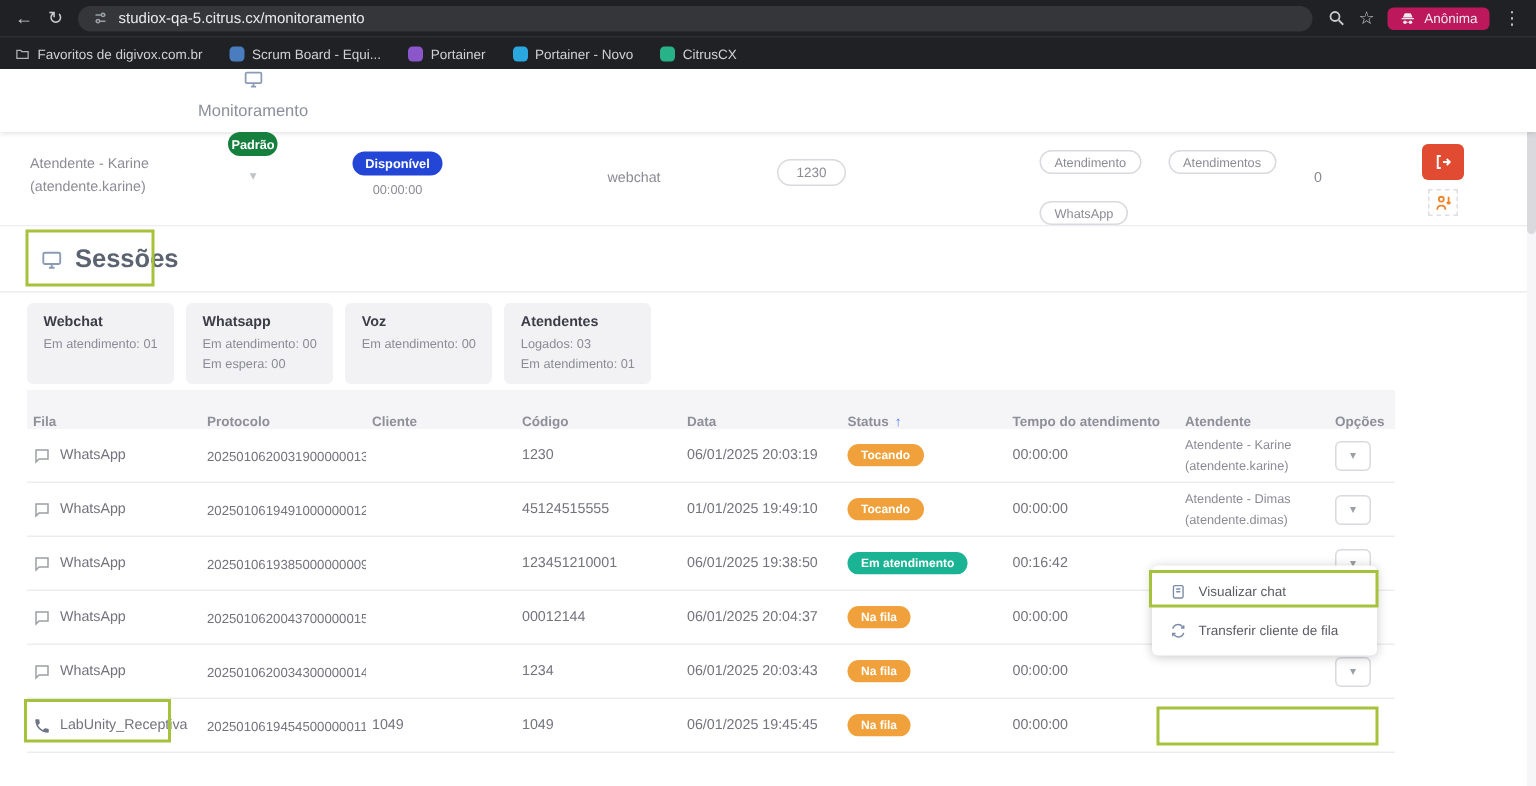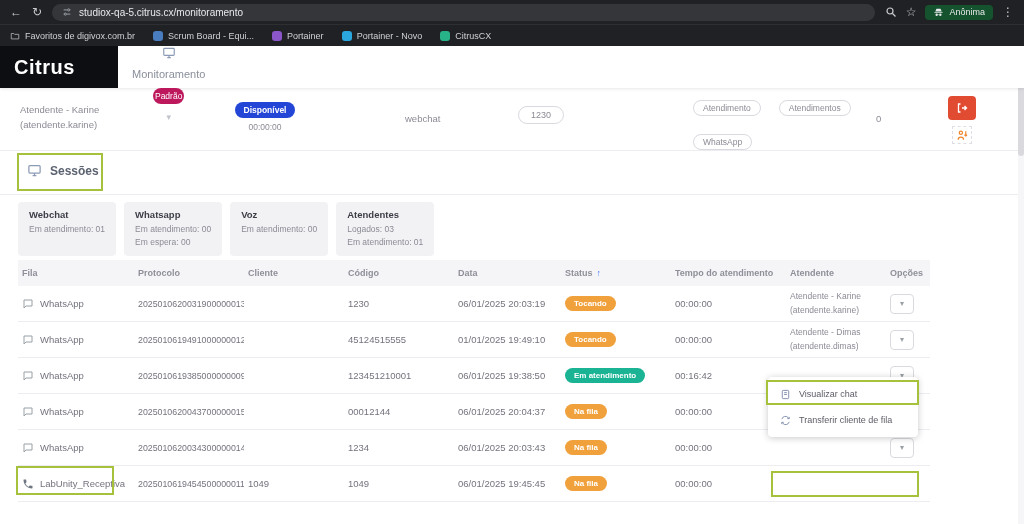--- a/index.html
+++ b/index.html
@@ -7,35 +7,35 @@
   .screen{position:relative;width:1024px;height:524px;background:#fff;overflow:hidden;}
 
   
   .chrome-top{position:absolute;left:0;top:0;width:100%;height:24px;background:#202124;display:flex;align-items:center;gap:10px;padding:0 10px;z-index:5;}
   .nav-ic{color:#c7cacf;font-size:12px;line-height:1;cursor:pointer;}
   .addr{flex:1;height:17px;background:#35363a;border-radius:9px;display:flex;align-items:center;gap:7px;padding:0 10px;}
   .addr svg{width:10px;height:10px;display:block;}
   .url{color:#e8eaed;font-size:10px;white-space:nowrap;}
   .chrome-right{display:flex;align-items:center;gap:9px;}
   .chrome-right svg{display:block;}
-  .incog{display:flex;align-items:center;gap:5px;background:#14532d;border-radius:4px;padding:2px 8px;color:#e8eaed;font-size:9px;cursor:pointer;}
+  .incog{display:flex;align-items:center;gap:5px;background:#be185d;border-radius:4px;padding:2px 8px;color:#e8eaed;font-size:9px;cursor:pointer;}
 
   .bookmarks-bar{position:absolute;left:0;top:24px;width:100%;height:22px;background:#202124;border-top:1px solid #2e2f33;display:flex;align-items:center;gap:18px;padding:0 10px;z-index:5;}
   .bookmark{display:flex;align-items:center;gap:5px;color:#cfd1d5;font-size:9px;cursor:pointer;white-space:nowrap;}
   .favicon{width:10px;height:10px;display:inline-flex;align-items:center;justify-content:center;}
   .favicon.dot{border-radius:3px;}
   .favicon svg{width:10px;height:10px;display:block;}
 
   
   .app-header{position:absolute;left:0;top:46px;width:100%;height:42px;background:#fff;box-shadow:0 1px 3px rgba(0,0,0,.10);z-index:4;}
   .logo-box{position:absolute;left:0;top:0;width:118px;height:42px;background:#0d0e12;color:#fff;font-size:20px;font-weight:bold;display:flex;align-items:center;padding-left:14px;letter-spacing:.5px;cursor:pointer;}
   .nav-item{position:absolute;left:132px;top:0;height:42px;display:flex;align-items:center;gap:8px;cursor:pointer;flex-direction:column;}
   .nav-item svg{width:14px;height:14px;display:block;}
   .nav-title{color:#8a8f9b;font-size:11px;}
-  .nav-badge{background:#be185d;color:#fff;font-size:8.5px;font-weight:normal;border-radius:9px;padding:3px 2px;}
+  .nav-badge{background:#15803d;color:#fff;font-size:8.5px;font-weight:bold;border-radius:9px;padding:3px 2px;}
   .nav-chev{color:#c0c3ca;font-size:9px;}
 
   
   .agent-bar{position:absolute;left:0;top:88px;width:100%;height:63px;background:#fff;border-bottom:1px solid #ececf1;}
   .ag-ident{position:absolute;left:20px;top:15px;font-size:9.5px;color:#8b8b95;line-height:1.55;}
   .ag-status{position:absolute;left:230px;top:11px;width:70px;text-align:center;}
   .pill-disp{background:#2446d6;color:#fff;font-size:8.5px;font-weight:bold;border-radius:9px;padding:3px 9px;display:inline-block;}
   .ag-timer{color:#8b8b95;font-size:8.5px;margin-top:4px;}
   .ag-channel{position:absolute;left:405px;top:25px;font-size:9.5px;color:#8b8b95;}
   .ag-ramal{position:absolute;left:518px;top:18px;border:1px solid #d9d9df;border-radius:10px;padding:3px 12px;font-size:9px;color:#8b8b95;}
@@ -43,29 +43,29 @@
   .tag-pill{border:1px solid #d9d9df;border-radius:9px;padding:2px 9px;font-size:8.5px;color:#8b8b95;}
   .ag-count{position:absolute;left:876px;top:25px;font-size:9.5px;color:#8b8b95;}
   .ag-logout{position:absolute;left:948px;top:8px;width:28px;height:24px;background:#e14b32;border:none;border-radius:4px;display:flex;align-items:center;justify-content:center;cursor:pointer;}
   .ag-transfer{position:absolute;left:952px;top:38px;width:20px;height:18px;border:1px dashed #dedee4;display:flex;align-items:center;justify-content:center;cursor:pointer;}
   .ag-transfer svg,.ag-logout svg{display:block;}
 
   
   .sessions-head{position:absolute;left:0;top:151px;width:100%;height:44px;border-bottom:1px solid #ececf1;background:#fff;}
   .sessions-btn{position:absolute;left:27px;top:12px;display:flex;align-items:center;gap:8px;cursor:pointer;}
   .sessions-btn svg{width:15px;height:15px;display:block;}
-  .sess-label{font-size:12px;font-weight:bold;color:#5b6270;}
+  .sess-label{font-size:17px;font-weight:bold;color:#5b6270;}
   .stats-row{position:absolute;left:18px;top:202px;display:flex;gap:8px;}
   .stat-card{background:#f2f2f5;border-radius:4px;padding:7px 11px;min-height:47px;}
   .stat-title{font-size:9.5px;font-weight:bold;color:#3d3d47;margin-bottom:3px;}
   .stat-line{font-size:8.5px;color:#8b8b95;line-height:1.55;}
 
   
   .table{position:absolute;left:18px;top:260px;width:912px;}
-  .thead{display:flex;background:#f5f5f8;height:26px;align-items:center;font-weight:bold;color:#8f8f99;font-size:9px;}
+  .thead{display:flex;background:#f5f5f8;height:26px;align-items:flex-end;font-weight:bold;color:#8f8f99;font-size:9px;}
   .th,.td{padding-left:4px;overflow:hidden;white-space:nowrap;}
   .c0{width:116px}.c1{width:110px}.c2{width:100px}.c3{width:110px}.c4{width:107px}.c5{width:110px}.c6{width:115px}.c7{width:100px}.c8{width:44px}
   .tr{display:flex;height:36px;align-items:center;border-bottom:1px solid #ededf1;background:#fff;font-size:9.5px;color:#73737e;}
   .td.c1{font-size:8.8px;}
   .sort-arrow{color:#4d7cfe;margin-left:4px;font-size:9px;cursor:pointer;}
   .queue-cell{display:flex;align-items:center;gap:6px;}
   .q-icon svg{width:12px;height:12px;display:block;}
   .status-pill{color:#fff;font-size:8px;font-weight:bold;border-radius:8px;padding:3px 9px;display:inline-block;}
   .agent-cell{font-size:8.5px;line-height:1.55;color:#8b8b95;}
   .opt-btn{width:24px;height:20px;border:1px solid #d9d9df;border-radius:4px;background:#fff;color:#9aa0a6;font-size:8px;display:flex;align-items:center;justify-content:center;cursor:pointer;}
@@ -144,21 +144,20 @@
         <span class="favicon dot" style="background: rgb(43, 167, 224);"></span>
         <span class="bm-label">Portainer - Novo</span>
       </div>
       <div class="bookmark">
         <span class="favicon dot" style="background: rgb(39, 179, 135);"></span>
         <span class="bm-label">CitrusCX</span>
       </div>
     </div>
 
   <div class="app-header">
-    <div class="logo-box">Citrus</div>
     <div class="nav-item">
       <span>
           <svg viewBox="0 0 24 24" fill="none" stroke="#8c9bb5" stroke-width="2">
             <rect x="3" y="4" width="18" height="12" rx="1.5"></rect>
             <path d="M9 20h6M12 16v4"></path>
           </svg>
         </span>
       <span class="nav-title">Monitoramento</span>
       <span class="nav-badge">Padrão</span>
       <span class="nav-chev">▾</span>

